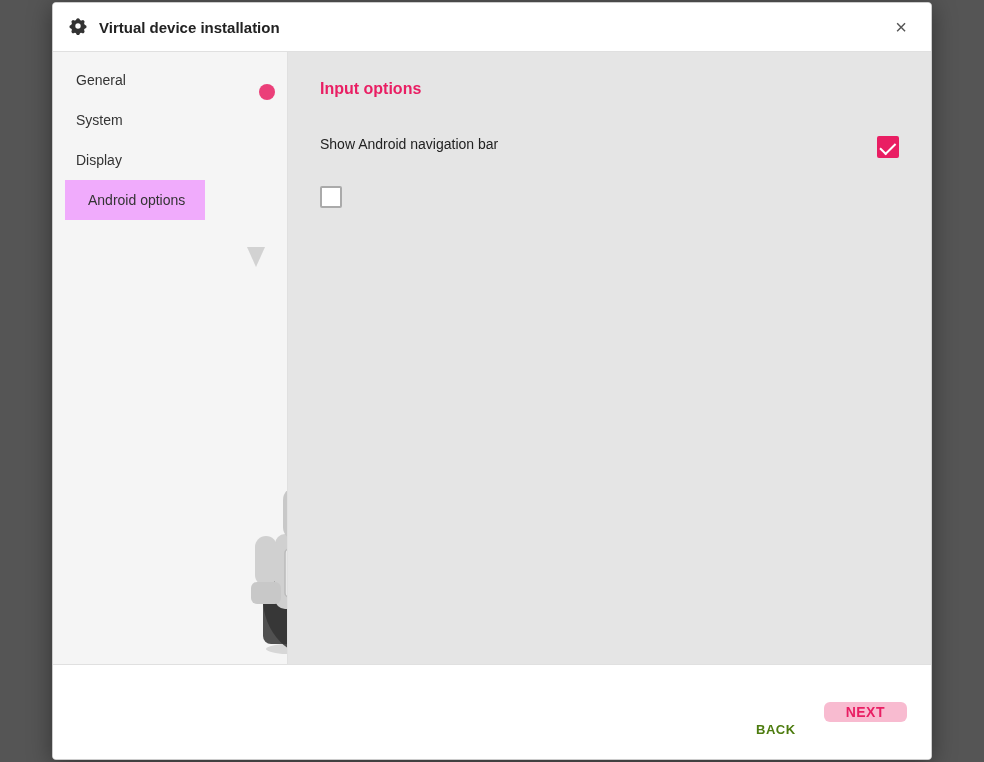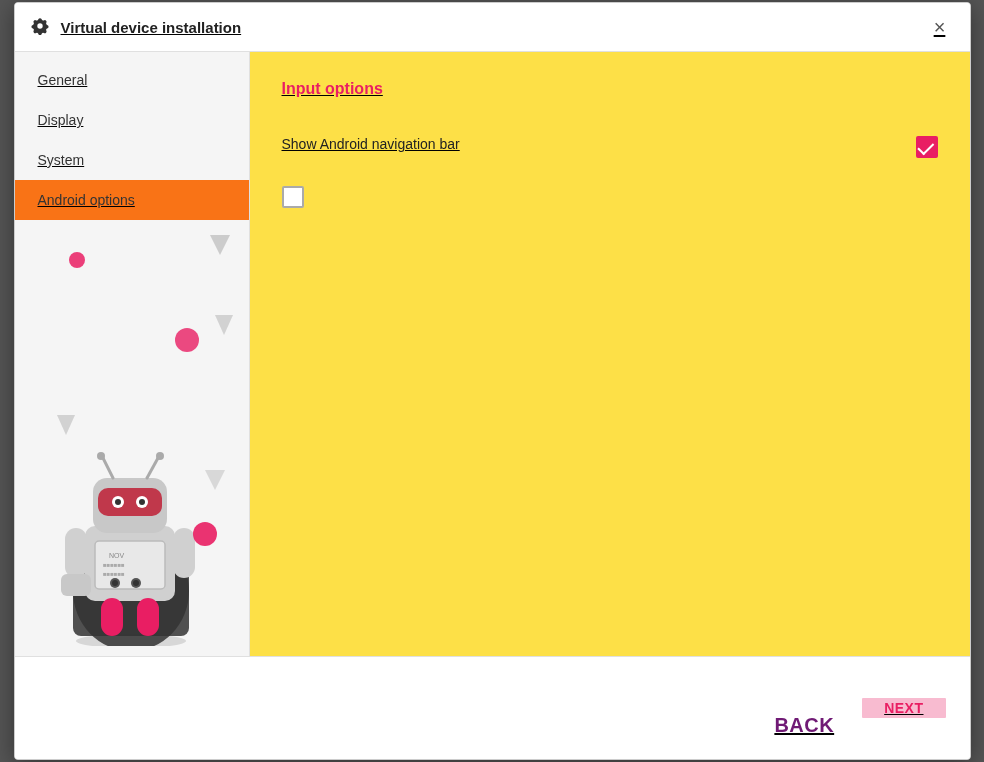--- a/index.html
+++ b/index.html
@@ -6,30 +6,29 @@
     body {
       background: #555;
       display: flex;
       justify-content: center;
       align-items: center;
       width: 984px;
       height: 762px;
       font-family: 'Segoe UI', Arial, sans-serif;
     }
     .dialog {
-      width: 957px;
+      width: 880px;
       height: 758px;
       background: #fff;
       border: 1px solid #ccc;
       border-radius: 4px;
       display: flex;
       flex-direction: column;
       overflow: hidden;
       box-shadow: 0 4px 24px rgba(0,0,0,0.4);
-      text-decoration: underline;
     }
     .title-bar {
       display: flex;
       align-items: center;
       padding: 10px 16px;
       border-bottom: 1px solid #e0e0e0;
       background: #fff;
       flex-shrink: 0;
     }
     .title-bar-icon {
@@ -61,52 +60,53 @@
       display: flex;
       flex: 1;
       overflow: hidden;
     }
     .sidebar {
       width: 235px;
       flex-shrink: 0;
       background: #f5f5f5;
       border-right: 1px solid #e0e0e0;
       display: flex;
-      flex-direction: column;
+      flex-direction: row;
       overflow: hidden;
     }
     .nav-list {
       list-style: none;
       padding-top: 8px;
     }
     .nav-item {
       padding: 12px 20px;
       font-size: 14px;
       color: #333;
       cursor: pointer;
       border-left: 3px solid transparent;
     }
     .nav-item.active {
-      background: #f97316;
+      background: #f0abfc;
       font-weight: 500;
       border-left: 3px solid transparent;
+      margin-left: 12px;
     }
     .sidebar-illustration {
       flex: 1;
       display: flex;
       align-items: flex-end;
       justify-content: center;
       padding-bottom: 0;
       position: relative;
       overflow: hidden;
     }
     .main-content {
       flex: 1;
       padding: 28px 32px;
-      background: #fde047;
+      background: #e5e5e5;
       overflow-y: auto;
     }
     .section-title {
       font-size: 16px;
       font-weight: 600;
       color: #e91e63;
       margin-bottom: 24px;
     }
     .option-row {
       display: flex;
@@ -154,41 +154,41 @@
       align-items: center;
       padding: 14px 24px;
       border-top: 1px solid #e0e0e0;
       background: #fff;
       gap: 10px;
       flex-shrink: 0;
     }
     .btn-back {
       background: none;
       border: none;
-      color: #701a75;
-      font-size: 20px;
+      color: #4d7c0f;
+      font-size: 13px;
       font-weight: 600;
       padding: 8px 18px;
       cursor: pointer;
       letter-spacing: 0.5px;
       text-transform: uppercase;
       border-radius: 3px;
       margin-top: 35px;
     }
     .btn-next {
       background: #f8bbd0;
       border: none;
       color: #e91e63;
       font-size: 14px;
       font-weight: 700;
       padding: 2px 22px;
       cursor: pointer;
       letter-spacing: 0.5px;
       text-transform: uppercase;
-      border-radius: 1px;
+      border-radius: 6px;
     }
     .sidebar-illustration-inner {
       position: relative;
       width: 100%;
       height: 100%;
     }
   </style>
 </head>
 <body>
 
@@ -202,22 +202,22 @@
     </span>
     <span class="title-bar-text">Virtual device installation</span>
     <button class="close-btn">×</button>
   </div>
 
   <div class="body">
 
     <div class="sidebar">
       <ul class="nav-list">
         <li class="nav-item">General</li>
+        <li class="nav-item">System</li>
         <li class="nav-item">Display</li>
-        <li class="nav-item">System</li>
         <li class="nav-item active">Android options</li>
       </ul>
 
       <div class="sidebar-illustration">
         <div class="sidebar-illustration-inner">
 
           <svg width="235" height="340" viewBox="0 0 235 340" style="position:absolute;top:0;left:0;">
 
             <circle cx="62" cy="40" r="8" fill="#e91e63" opacity="0.85"></circle>
 

